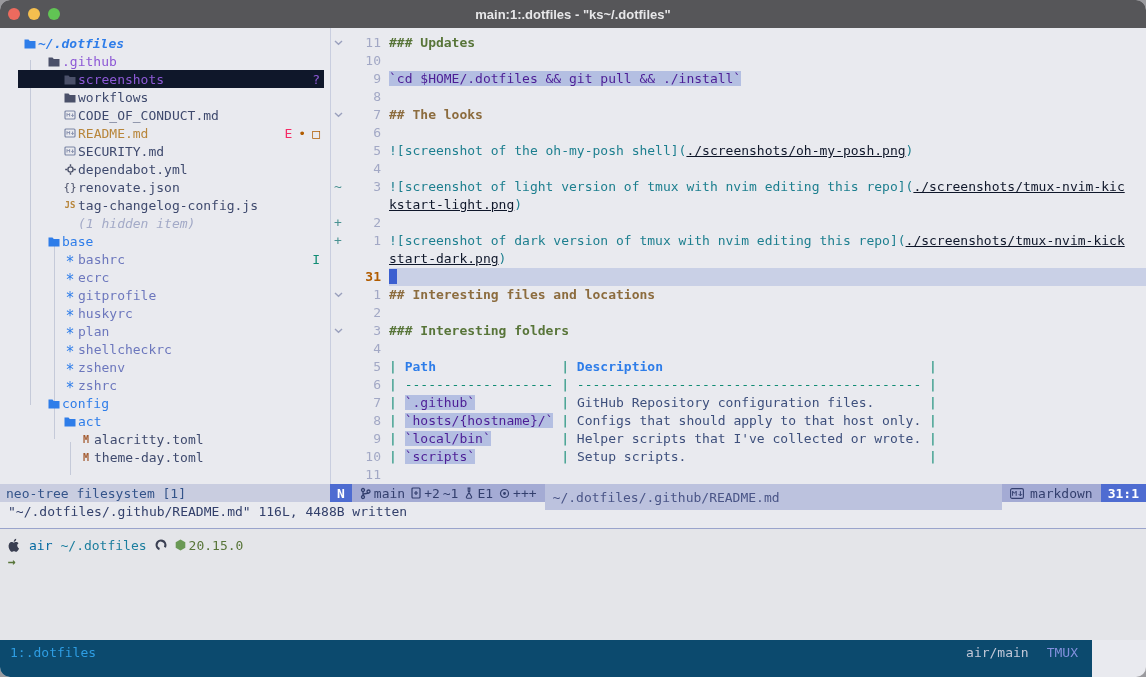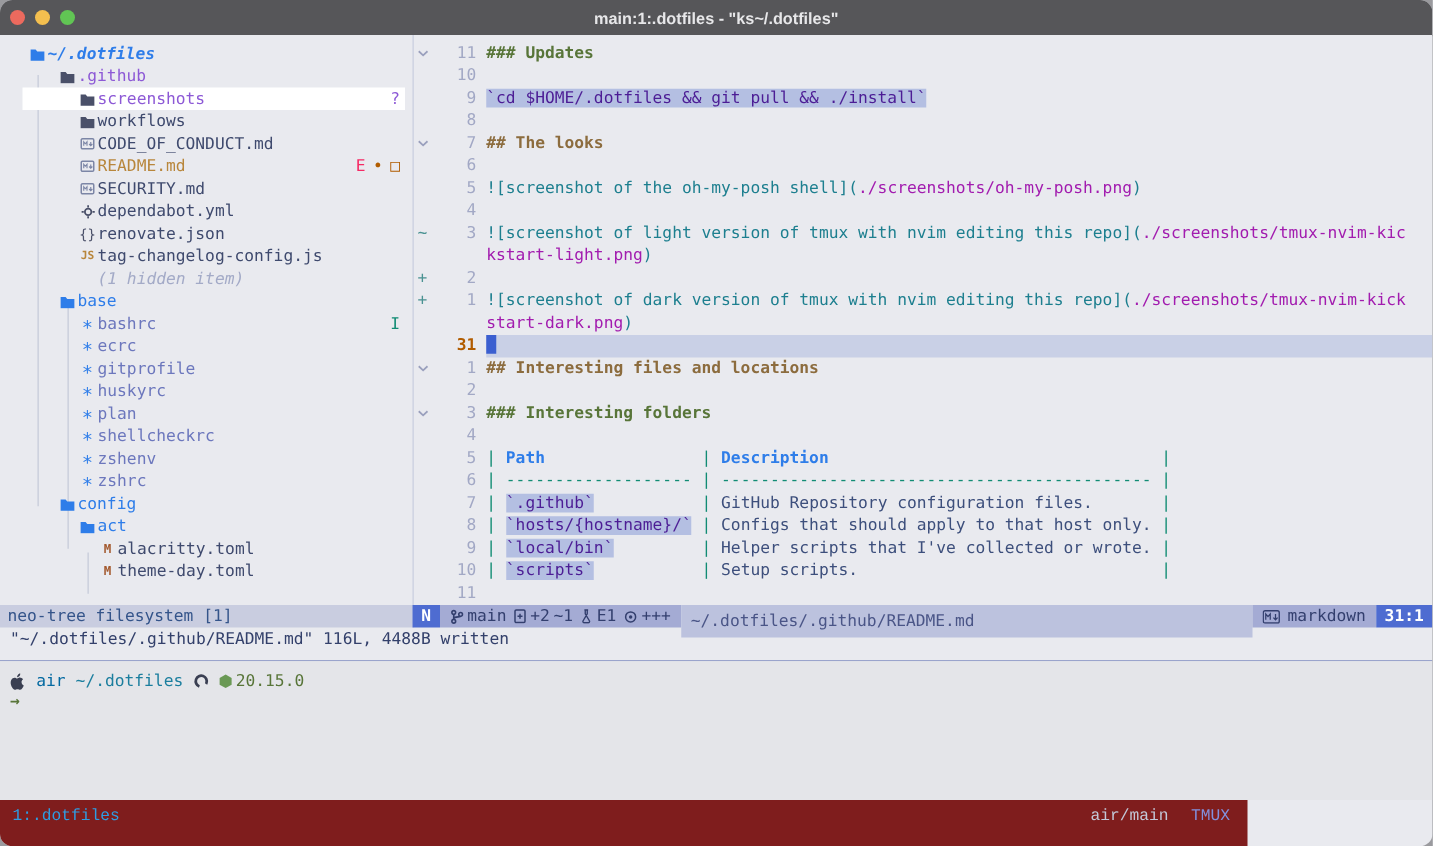--- a/index.html
+++ b/index.html
@@ -13,21 +13,21 @@
   .light.r{background:#ec6a5e;}.light.y{background:#f4bf4f;}.light.g{background:#61c554;}
   .title{width:100%;text-align:center;color:#e7e7e9;font-family:"Liberation Sans",sans-serif;
          font-weight:bold;font-size:13px;}
   
   .nvimbg{position:absolute;top:28px;left:0;width:1146px;height:500px;background:#e9eaef;}
   .vsep{position:absolute;top:28px;left:330px;width:1px;height:474px;background:#c9cedf;}
   
   .sidebar{position:absolute;top:28px;left:0;width:330px;height:456px;padding-top:6px;box-sizing:border-box;}
   .trow{height:18px;display:flex;align-items:center;padding-left:18px;position:relative;}
   .trow-inner{flex:1;display:flex;align-items:center;height:18px;margin-right:6px;}
-  .trow-inner.sel{background:#ffffff;}
+  .trow-inner.sel{background:#0f172a;}
   .ticon{width:16px;display:inline-flex;justify-content:center;align-items:center;flex:none;}
   .tlabel{white-space:pre;}
   .tbadges{margin-left:auto;display:flex;gap:6px;align-items:center;padding-right:4px;}
   .lbl-root{color:#2e7de9;font-weight:bold;font-style:italic;}
   .lbl-purple{color:#8d59d6;}
   .lbl-plain{color:#3f4a6e;}
   .lbl-orange{color:#b8863b;}
   .lbl-blue{color:#2e7de9;}
   .lbl-indigo{color:#6c77bd;}
   .lbl-muted{color:#a3aac7;font-style:italic;}
@@ -41,42 +41,42 @@
   .egut-num{width:36px;text-align:right;color:#a2a8c5;flex:none;white-space:pre;}
   .egut-gap{width:8px;flex:none;}
   .egut-num.cur{color:#b15c00;font-weight:bold;}
   .etext{flex:1;white-space:pre;}
   .etext.curline{background:#c9d0e6;}
   .cursor{display:inline-block;width:8px;height:15px;background:#3b5fd0;vertical-align:-3px;}
   .st-h2{color:#8c6c3e;font-weight:bold;}
   .st-h3{color:#587539;font-weight:bold;}
   .st-code{color:#4c1d95;background:#b4bfe2;}
   .st-lnk{color:#1d7f8f;}
-  .st-url{color:#a21caf;}
+  .st-url{color:#0f172a;text-decoration:underline;}
   .st-pl{color:#3d4f7c;}
   .st-p{color:#118c74;}
   .st-th{color:#2e7de9;font-weight:bold;}
   
   .statusline{position:absolute;top:484px;left:330px;width:816px;height:18px;display:flex;align-items:stretch;}
   .sl-a{background:#4e6cd1;color:#ffffff;font-weight:bold;display:flex;align-items:center;padding:0 7px;}
   .sl-b{background:#a4abd4;color:#333f6e;display:flex;align-items:center;gap:6px;padding:0 8px;}
   .sl-c{background:#bcc2de;color:#4a5587;flex:1;display:flex;align-items:center;padding:13px 8px;}
   .sl-item{display:inline-flex;align-items:center;gap:3px;}
   
   .msgline{position:absolute;top:502px;left:0;width:1146px;height:18px;color:#33406b;
            display:flex;align-items:center;padding-left:8px;box-sizing:border-box;}
   .pane-divider{position:absolute;top:528px;left:0;width:1146px;height:1px;background:#9aa4cc;}
   .shell{position:absolute;top:529px;left:0;width:1146px;height:111px;background:#e4e5e9;}
   .promptline{position:absolute;top:7px;left:8px;display:flex;align-items:center;gap:8px;height:18px;}
   .p-host{color:#0369a1;}
   .p-cwd{color:#1b7e9e;}
   .p-ver{color:#587539;}
   .p-arrow{position:absolute;top:25px;left:8px;color:#587539;font-weight:bold;height:18px;}
   
-  .tmuxbar{position:absolute;top:640px;left:0;width:998px;height:37px;background:#7f1d1d;font-family:Liberation Mono, monospace;}
+  .tmuxbar{position:absolute;top:640px;left:0;width:1092px;height:37px;background:#0c4a6e;}
   .tm-left{position:absolute;left:10px;top:5px;color:#2e9de3;}
   .tm-right{position:absolute;right:14px;top:5px;display:flex;gap:18px;}
   .tm-session{color:#c3c8d8;}
   .tm-label{color:#8290dd;}
   svg{display:block;}
 </style>
 </head>
 <body>
 
 <div class="window">

